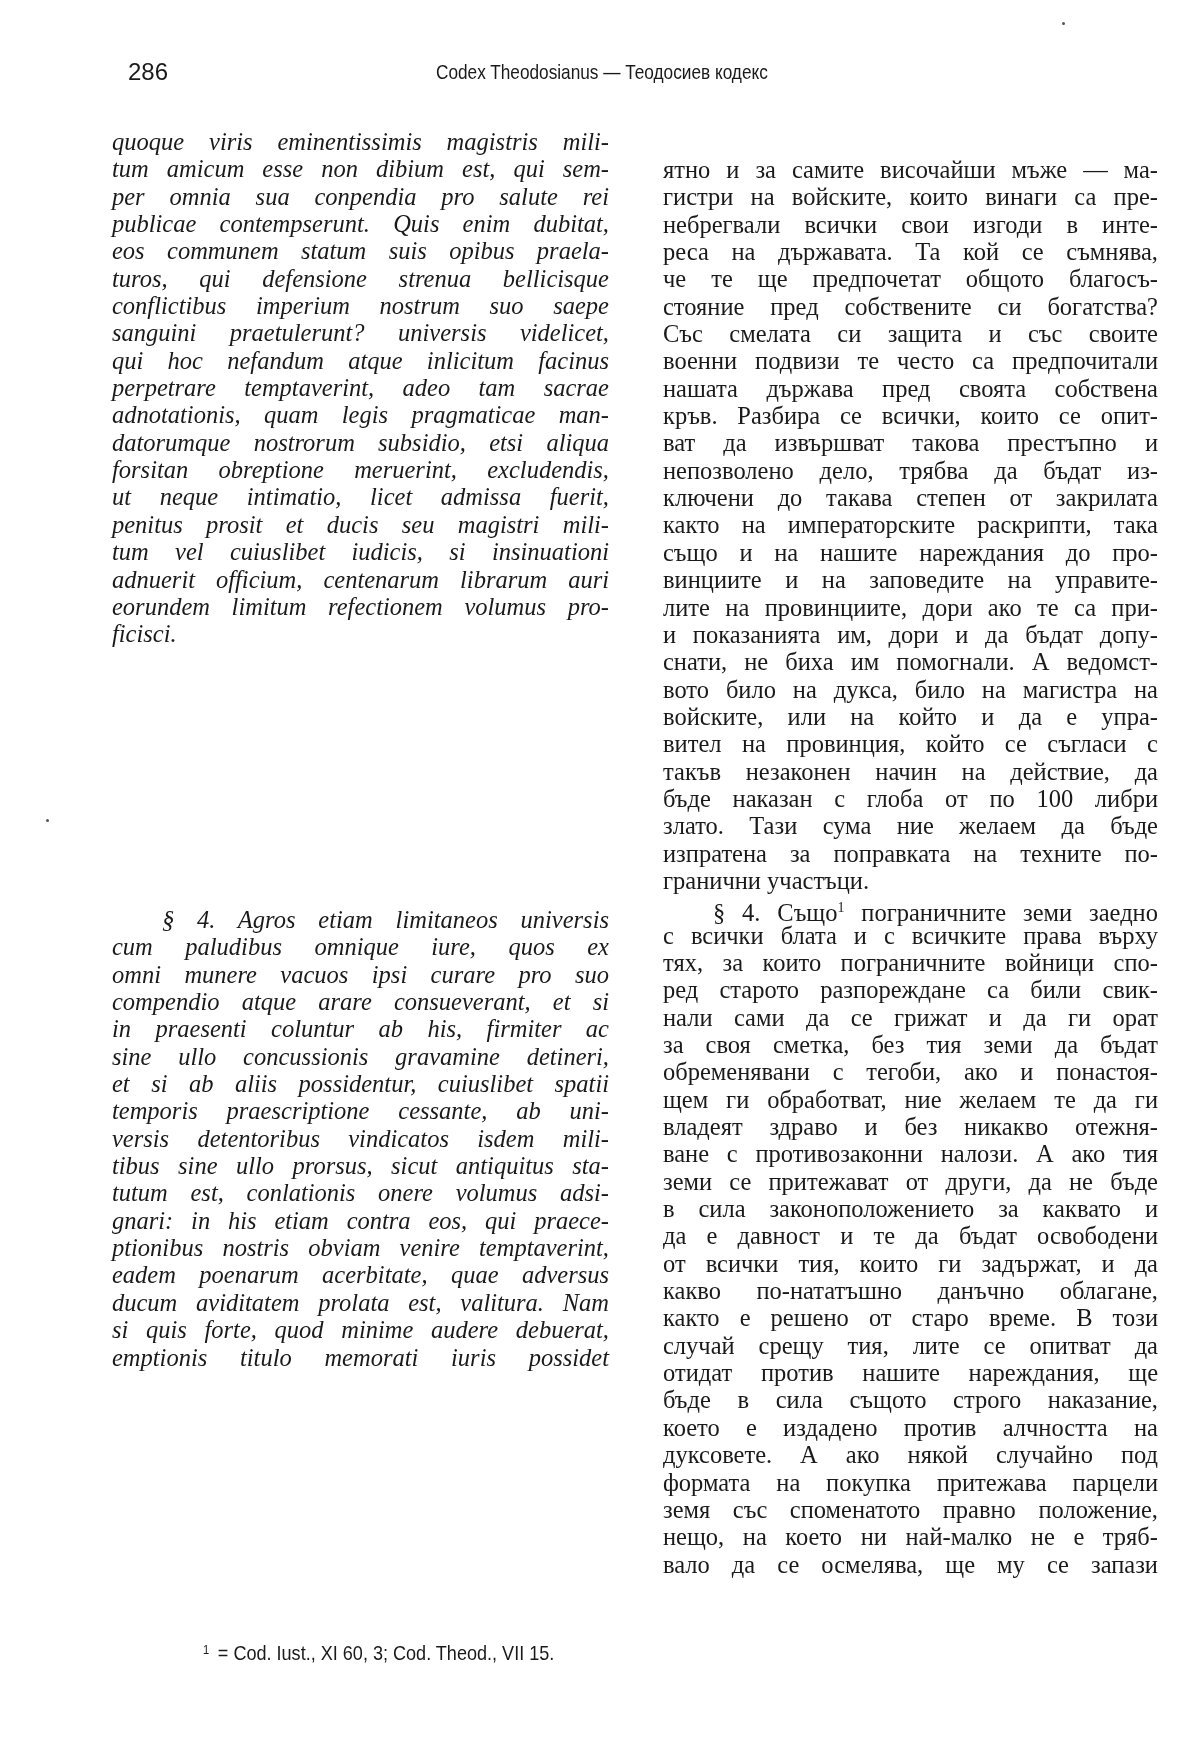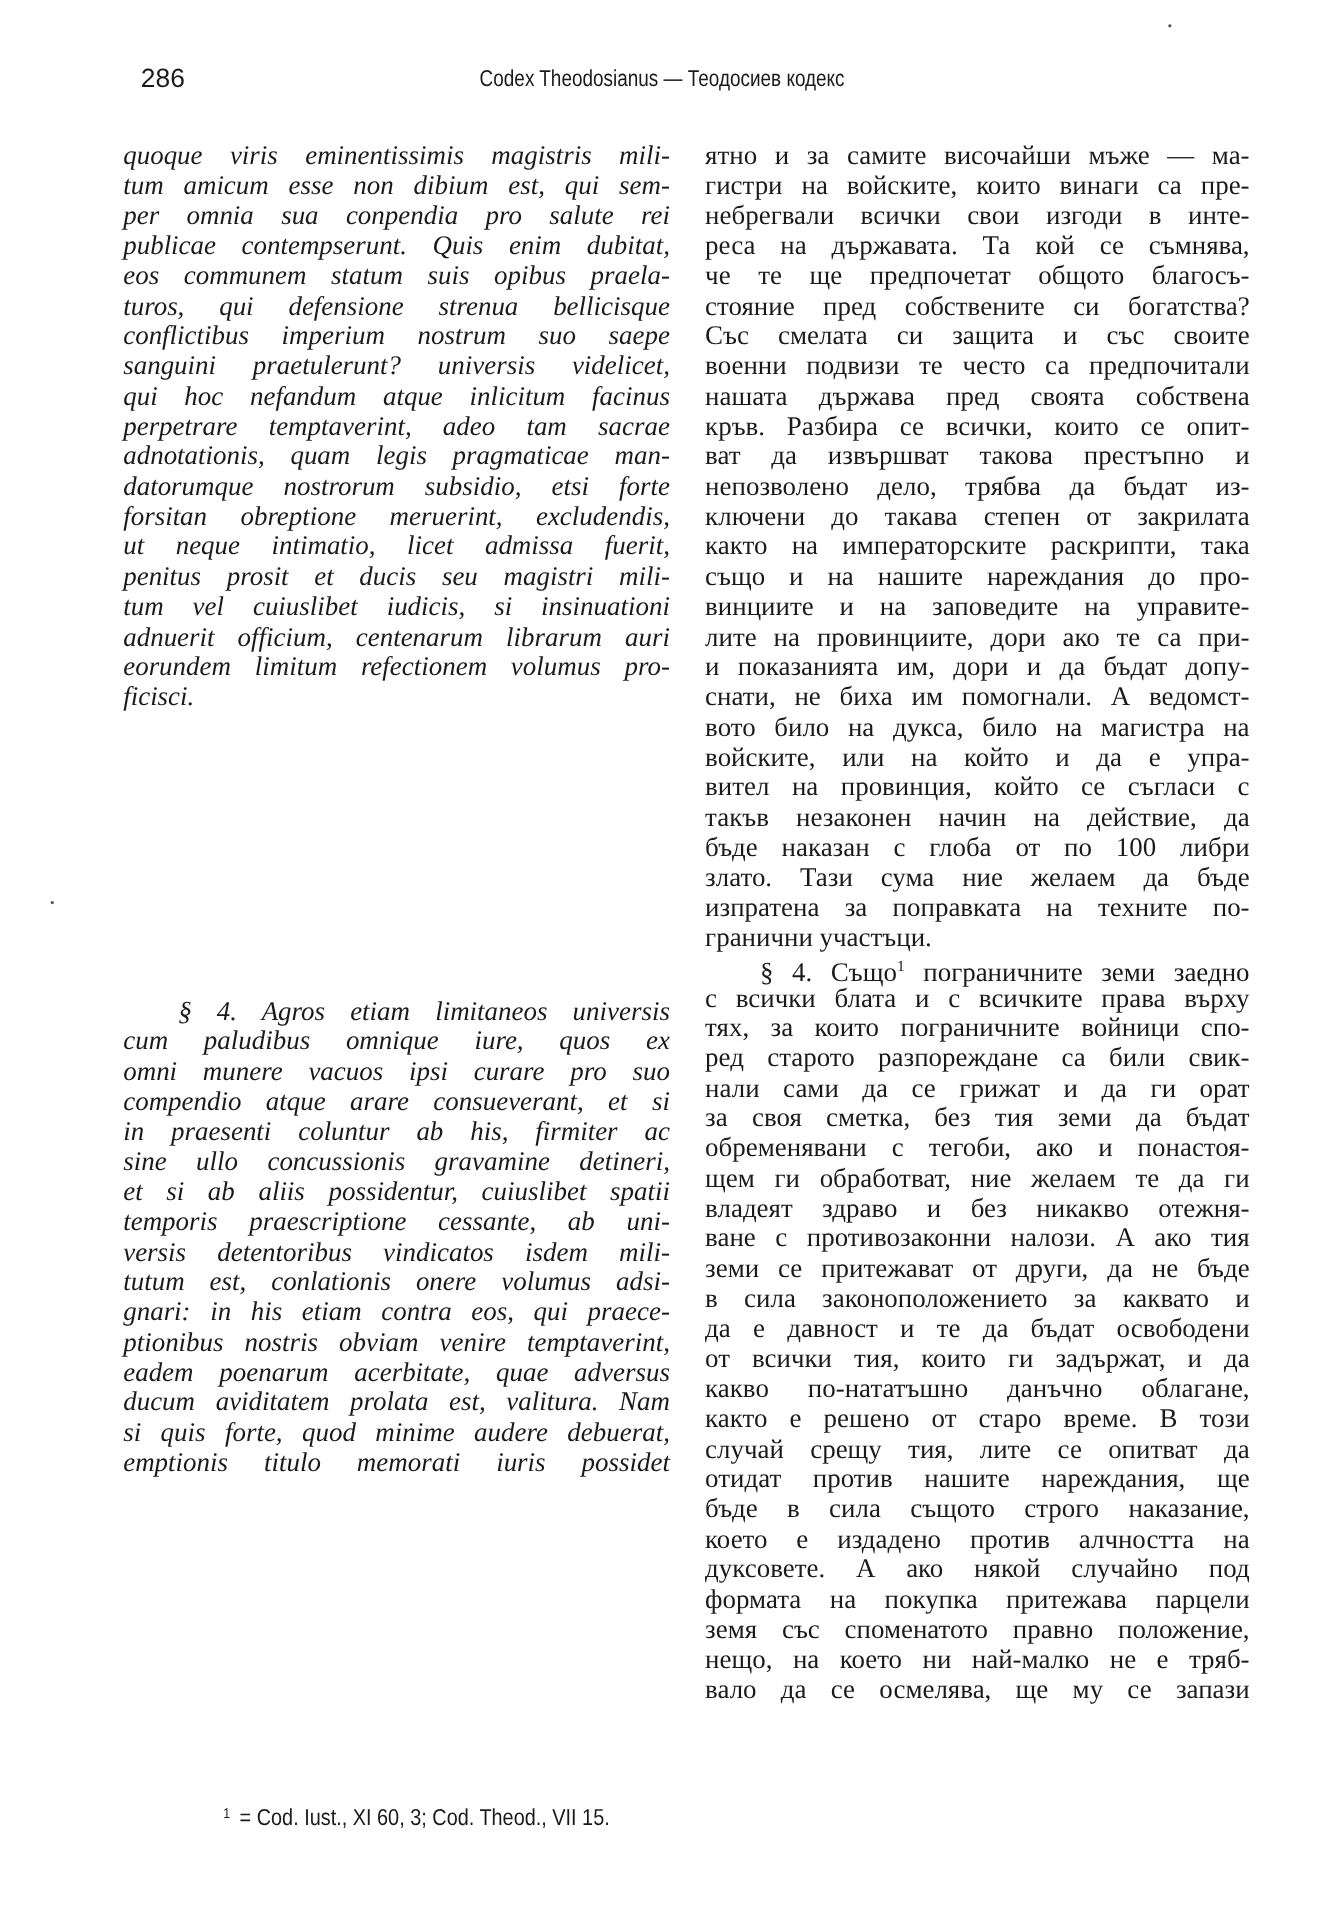--- a/index.html
+++ b/index.html
@@ -2,21 +2,21 @@
 <html><head>
 <meta charset="utf-8">
 <style>
   html, body { margin: 0; padding: 0; background: #ffffff; }
   body { width: 1200px; height: 1738px; position: relative; overflow: hidden; color: #1a1a1a; font-family: "Liberation Serif", "DejaVu Serif", serif; }
   .header { position: absolute; top: 58px; left: 16px; width: 1200px; height: 30px; }
   .page-number { position: absolute; left: 112px; top: 0; font-size: 24px; font-family: "Liberation Sans Narrow", "Liberation Sans", sans-serif; }
   .running-title { position: absolute; left: 420px; top: 2px; font-size: 21px; font-family: "Liberation Sans", sans-serif; transform: scaleX(0.82); transform-origin: left top; white-space: nowrap; }
   .column { position: absolute; font-size: 24.5px; line-height: 27.35px; }
   .col-left { left: 112px; width: 497px; font-style: italic; }
-  .col-right { left: 641px; width: 495px; }
+  .col-right { left: 663px; width: 495px; margin-top: 28px; }
   .line { display: block; text-align: justify; text-align-last: justify; white-space: nowrap; height: 27.35px; overflow: visible; }
   .line.last { text-align-last: left; }
   .line.indent { padding-left: 50px; }
   .footnote { position: absolute; left: 203px; top: 1641px; font-size: 21px; font-family: "Liberation Sans", sans-serif; white-space: nowrap; transform: scaleX(0.86); transform-origin: left top; }
   .footnote sup { font-size: 13px; vertical-align: 6px; margin-right: 10px; }
   .stain { position: absolute; width: 3px; height: 3px; background: #555; border-radius: 50%; }
 </style>
 </head>
 <body>
 
@@ -30,39 +30,40 @@
     <span class="line">tum amicum esse non dibium est, qui sem-</span>
     <span class="line">per omnia sua conpendia pro salute rei</span>
     <span class="line">publicae contempserunt. Quis enim dubitat,</span>
     <span class="line">eos communem statum suis opibus praela-</span>
     <span class="line">turos, qui defensione strenua bellicisque</span>
     <span class="line">conflictibus imperium nostrum suo saepe</span>
     <span class="line">sanguini praetulerunt? universis videlicet,</span>
     <span class="line">qui hoc nefandum atque inlicitum facinus</span>
     <span class="line">perpetrare temptaverint, adeo tam sacrae</span>
     <span class="line">adnotationis, quam legis pragmaticae man-</span>
-    <span class="line">datorumque nostrorum subsidio, etsi forte</span>
+    <span class="line">datorumque nostrorum subsidio, etsi aliqua</span>
     <span class="line">forsitan obreptione meruerint, excludendis,</span>
     <span class="line">ut neque intimatio, licet admissa fuerit,</span>
     <span class="line">penitus prosit et ducis seu magistri mili-</span>
     <span class="line">tum vel cuiuslibet iudicis, si insinuationi</span>
     <span class="line">adnuerit officium, centenarum librarum auri</span>
     <span class="line">eorundem limitum refectionem volumus pro-</span>
     <span class="line last">ficisci.</span>
   </div>
 <div class="column col-left" style="top:906px;" id="latin2">
     <span class="line indent">§ 4. Agros etiam limitaneos universis</span>
     <span class="line">cum paludibus omnique iure, quos ex</span>
     <span class="line">omni munere vacuos ipsi curare pro suo</span>
     <span class="line">compendio atque arare consueverant, et si</span>
     <span class="line">in praesenti coluntur ab his, firmiter ac</span>
     <span class="line">sine ullo concussionis gravamine detineri,</span>
     <span class="line">et si ab aliis possidentur, cuiuslibet spatii</span>
     <span class="line">temporis praescriptione cessante, ab uni-</span>
     <span class="line">versis detentoribus vindicatos isdem mili-</span>
+    <span class="line">tibus sine ullo prorsus, sicut antiquitus sta-</span>
     <span class="line">tutum est, conlationis onere volumus adsi-</span>
     <span class="line">gnari: in his etiam contra eos, qui praece-</span>
     <span class="line">ptionibus nostris obviam venire temptaverint,</span>
     <span class="line">eadem poenarum acerbitate, quae adversus</span>
     <span class="line">ducum aviditatem prolata est, valitura. Nam</span>
     <span class="line">si quis forte, quod minime audere debuerat,</span>
     <span class="line">emptionis titulo memorati iuris possidet</span>
   </div>
 
 <div class="column col-right" style="top:128px;" id="bg">

